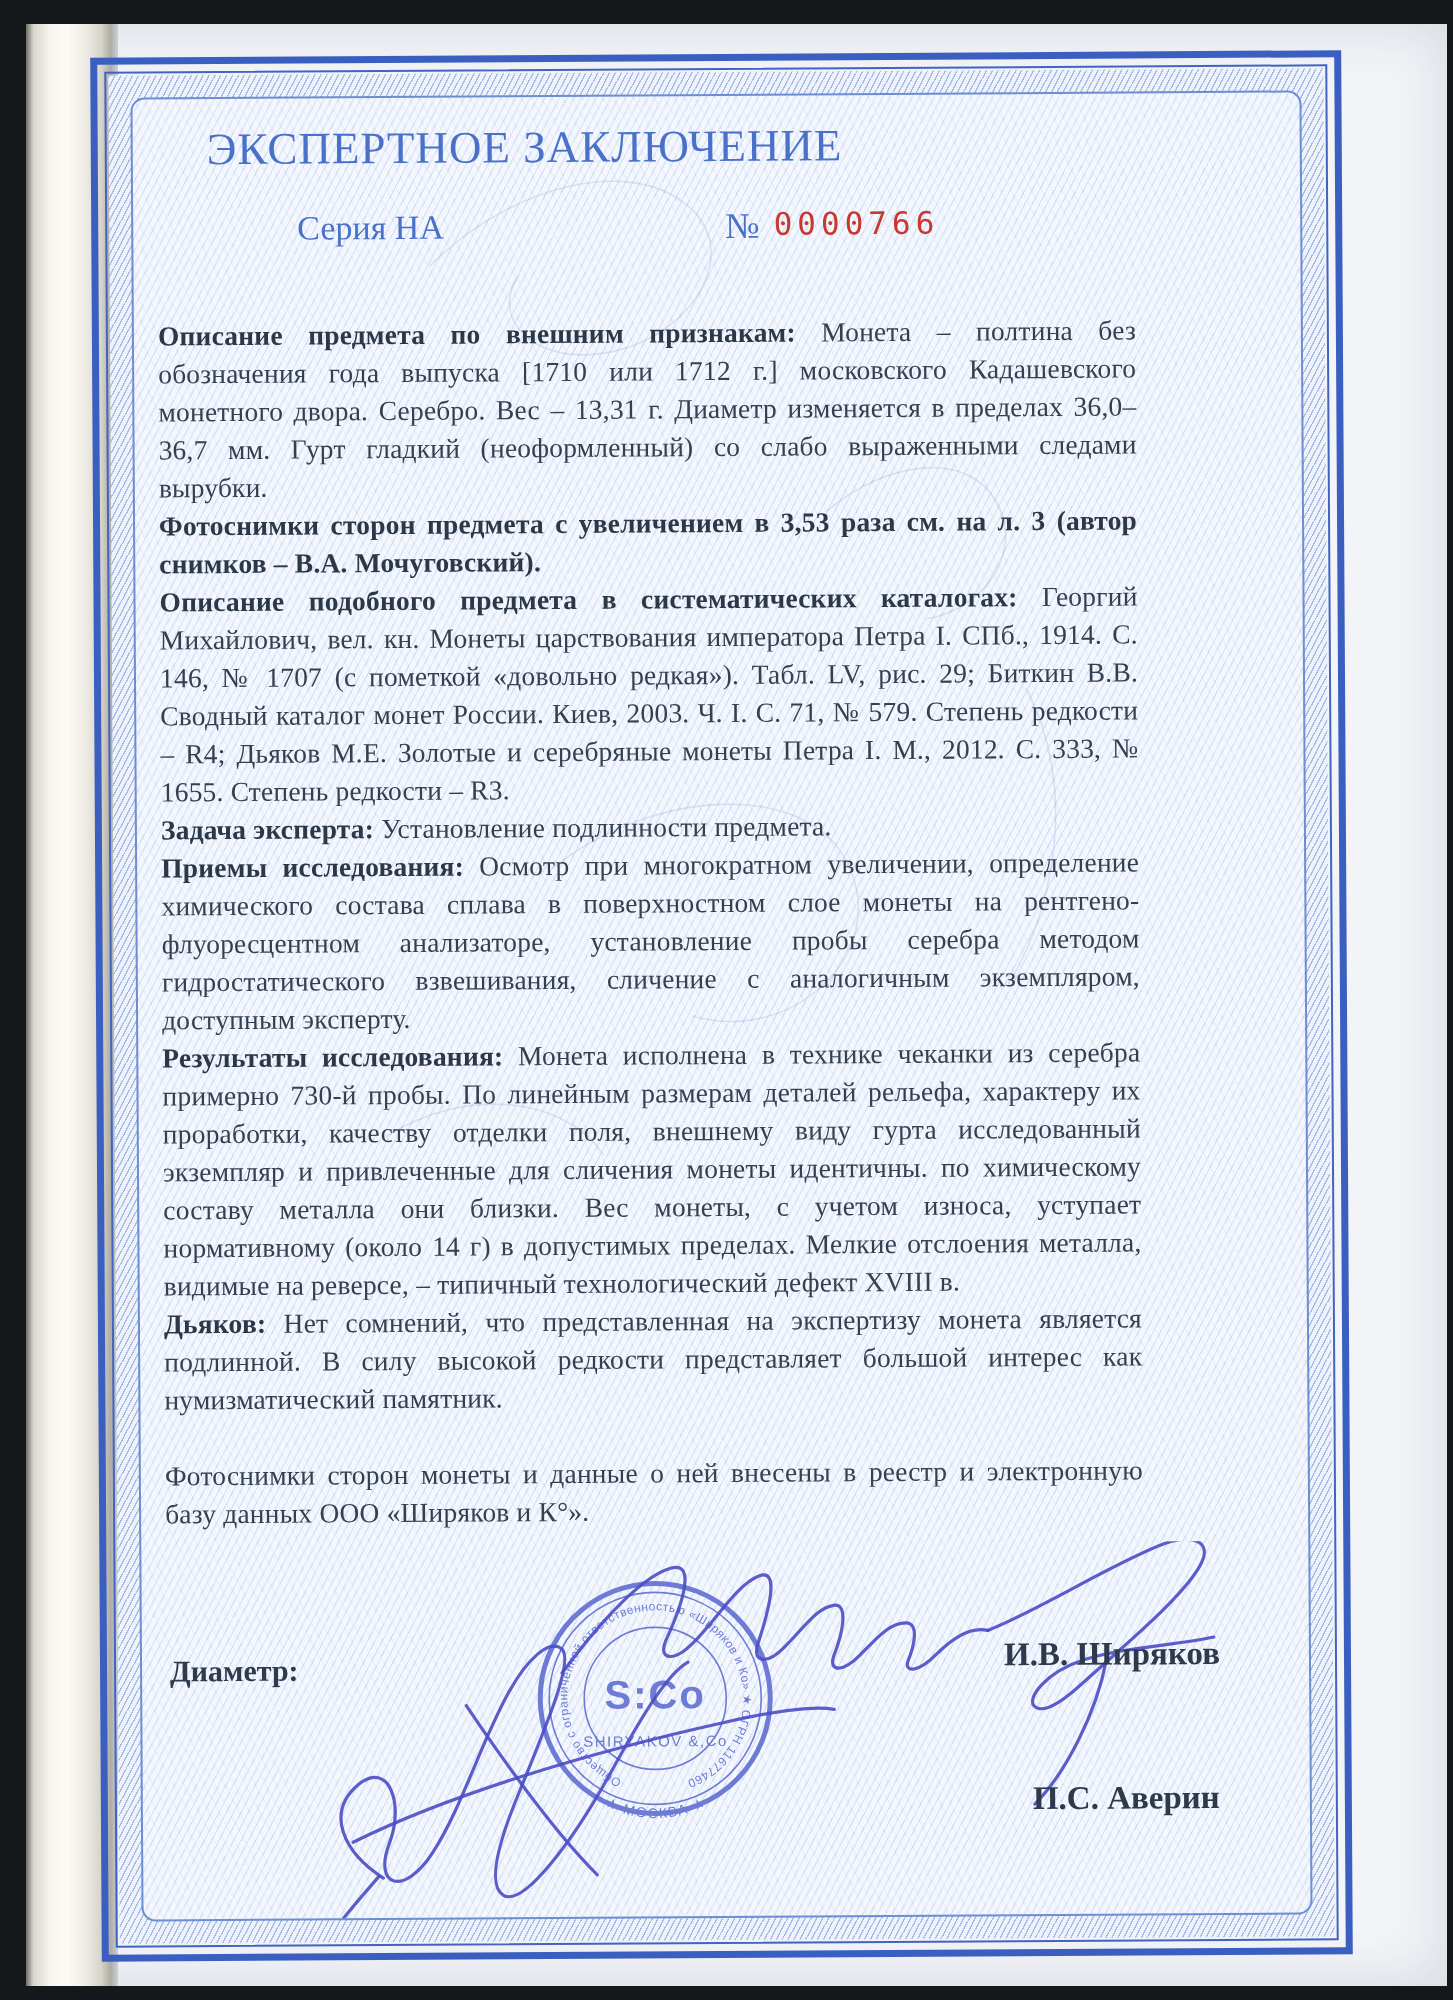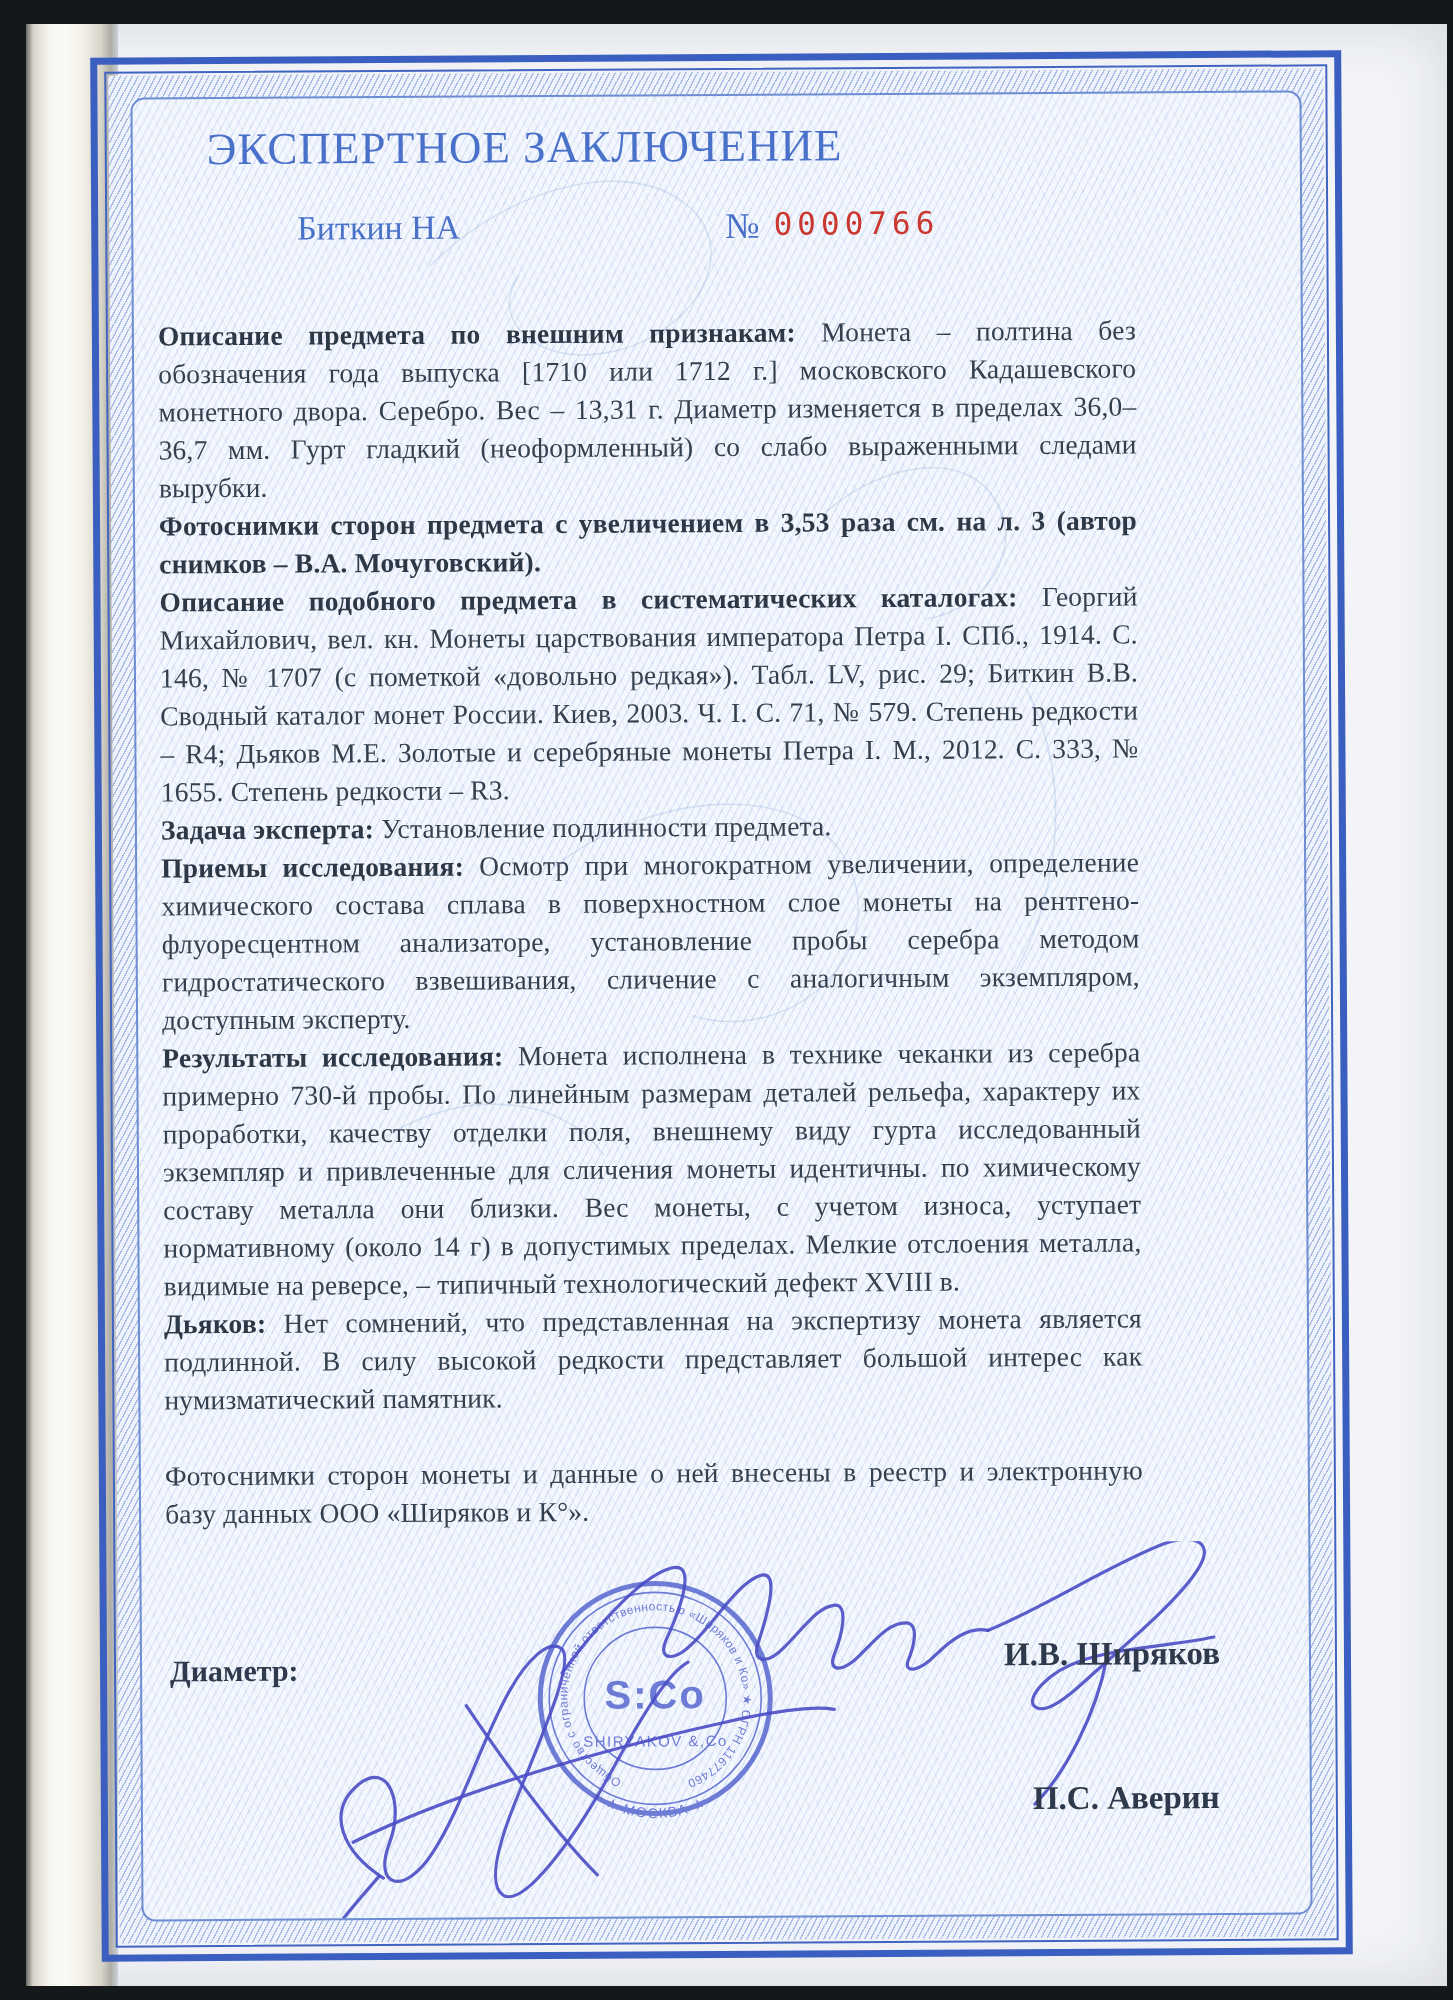--- a/index.html
+++ b/index.html
@@ -63,21 +63,21 @@
                   <path d="M900,600 C950,700 930,820 880,900"></path>
                   <path d="M250,1050 C330,1000 430,1010 470,1070"></path>
                 </g>
               </svg>
 
               <div class="content">
 
                 <h1 class="title">ЭКСПЕРТНОЕ ЗАКЛЮЧЕНИЕ</h1>
 
                 <div class="series-row">
-                  <span class="series">Биткин НА</span>
+                  <span class="series">Серия НА</span>
                   <span class="numwrap"><span class="numsign">№</span><span class="number">0000766</span></span>
                 </div>
 
                 <div class="bodytext">
                   <p class="para"><b>Описание предмета по внешним признакам:</b><span> Монета – полтина без обозначения года выпуска [1710 или 1712 г.] московского Кадашевского монетного двора. Серебро. Вес – 13,31 г. Диаметр изменяется в пределах 36,0–36,7 мм. Гурт гладкий (неоформленный) со слабо выраженными следами вырубки.</span></p>
                   <p class="para"><b>Фотоснимки сторон предмета с увеличением в 3,53 раза см. на л. 3 (автор снимков – В.А. Мочуговский).</b><span></span></p>
                   <p class="para"><b>Описание подобного предмета в систематических каталогах:</b><span> Георгий Михайлович, вел. кн. Монеты царствования императора Петра I. СПб., 1914. С. 146, № 1707 (с пометкой «довольно редкая»). Табл. LV, рис. 29; Биткин В.В. Сводный каталог монет России. Киев, 2003. Ч. I. С. 71, № 579. Степень редкости – R4; Дьяков М.Е. Золотые и серебряные монеты Петра I. М., 2012. С. 333, № 1655. Степень редкости – R3.</span></p>
                   <p class="para"><b>Задача эксперта:</b><span> Установление подлинности предмета.</span></p>
                   <p class="para"><b>Приемы исследования:</b><span> Осмотр при многократном увеличении, определение химического состава сплава в поверхностном слое монеты на рентгено-флуоресцентном анализаторе, установление пробы серебра методом гидростатического взвешивания, сличение с аналогичным экземпляром, доступным эксперту.</span></p>
                   <p class="para"><b>Результаты исследования:</b><span> Монета исполнена в технике чеканки из серебра примерно 730-й пробы. По линейным размерам деталей рельефа, характеру их проработки, качеству отделки поля, внешнему виду гурта исследованный экземпляр и привлеченные для сличения монеты идентичны. по химическому составу металла они близки. Вес монеты, с учетом износа, уступает нормативному (около 14 г) в допустимых пределах. Мелкие отслоения металла, видимые на реверсе, – типичный технологический дефект XVIII в.</span></p>

